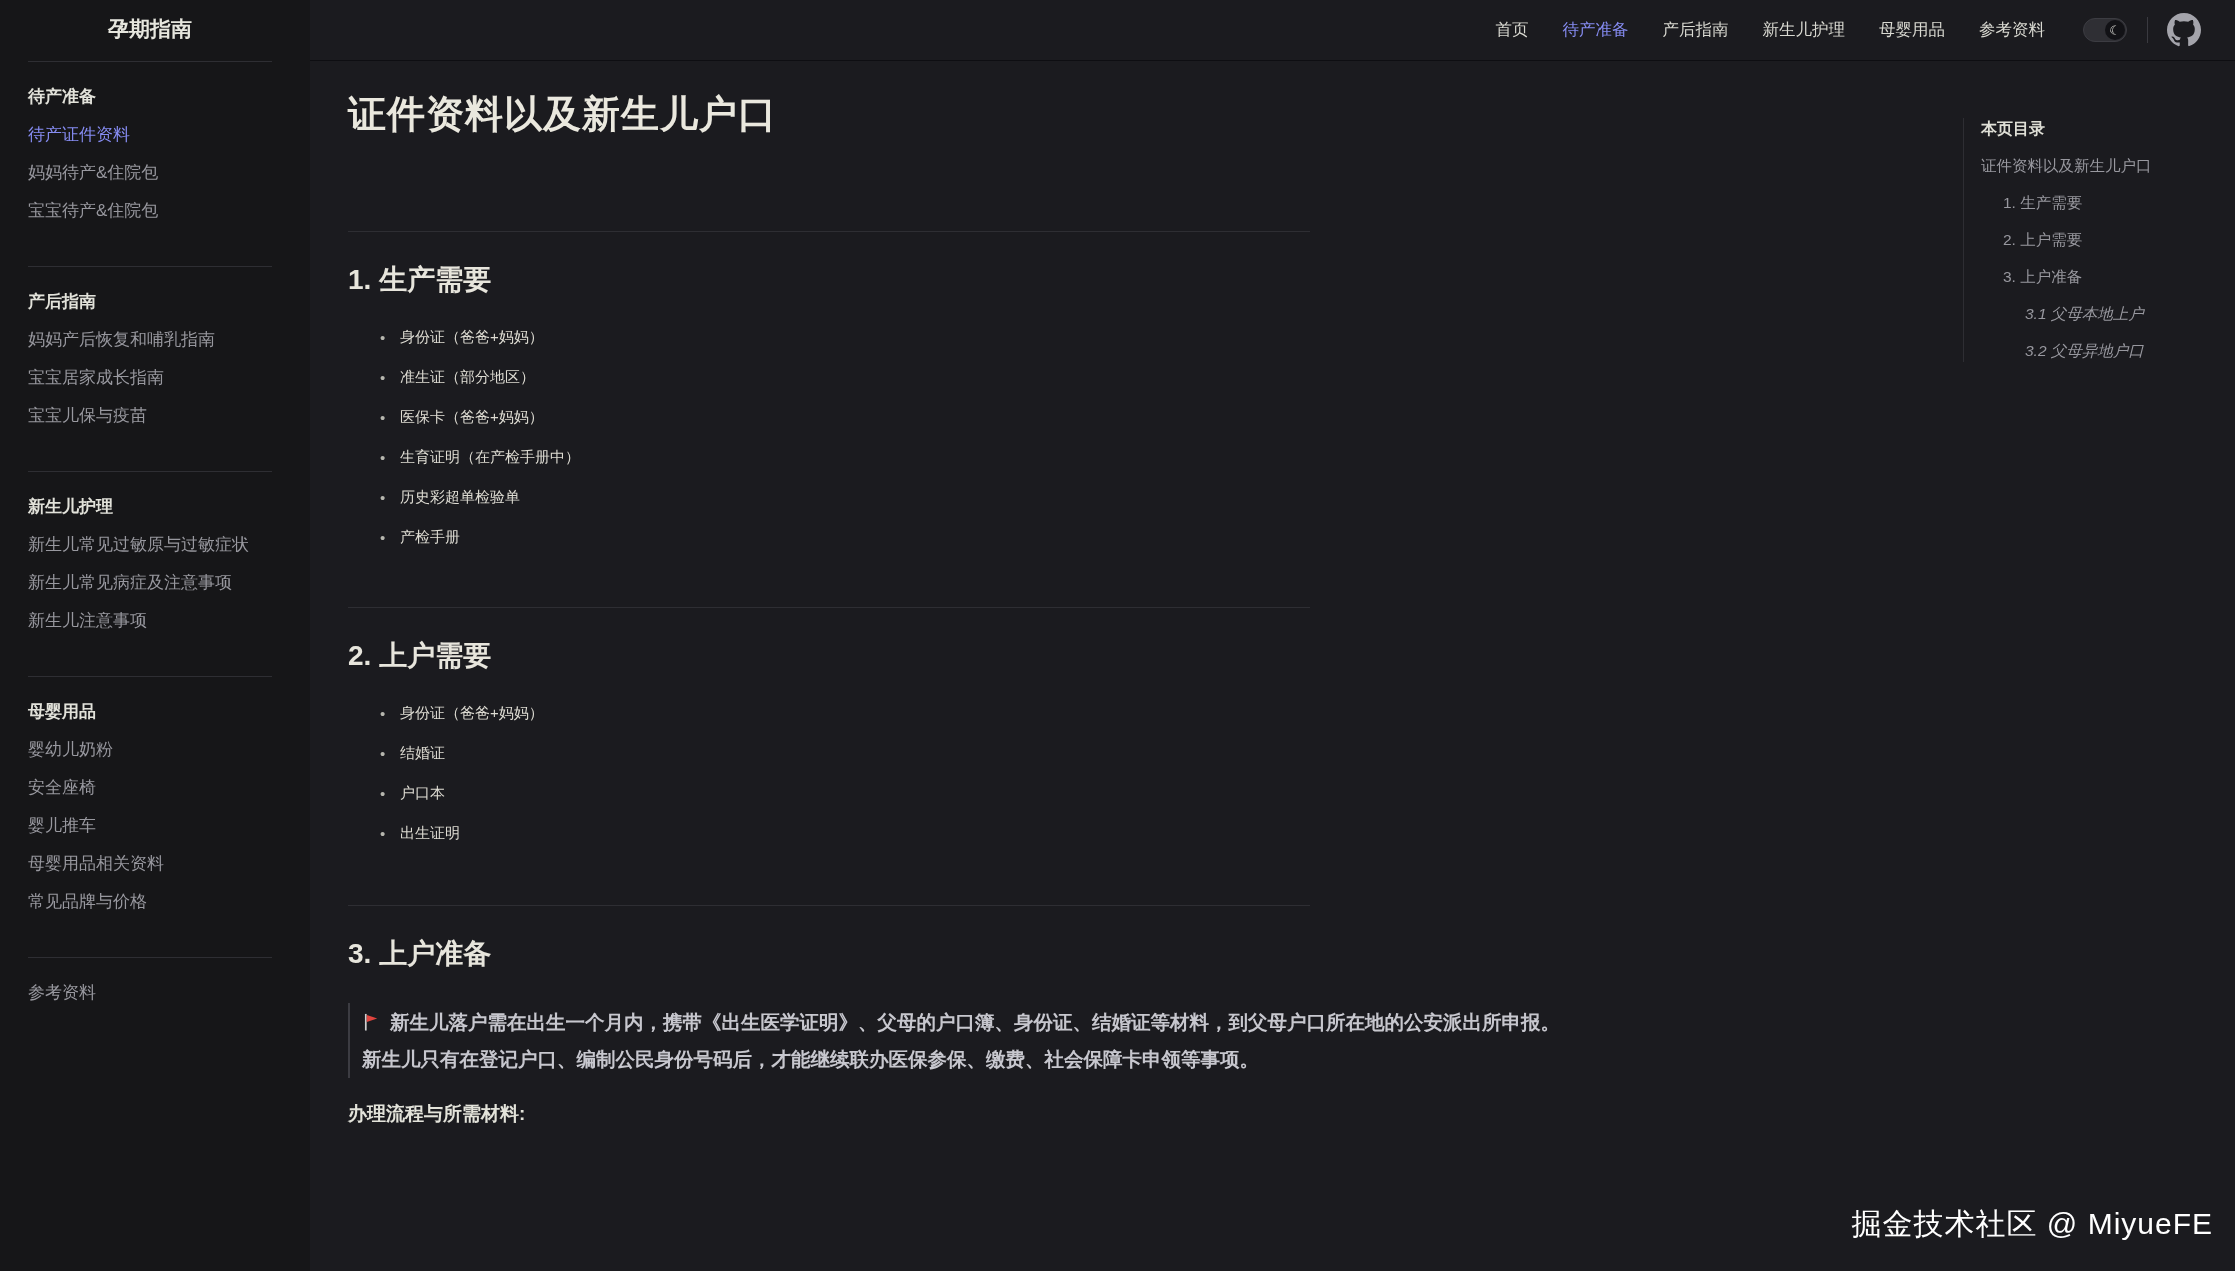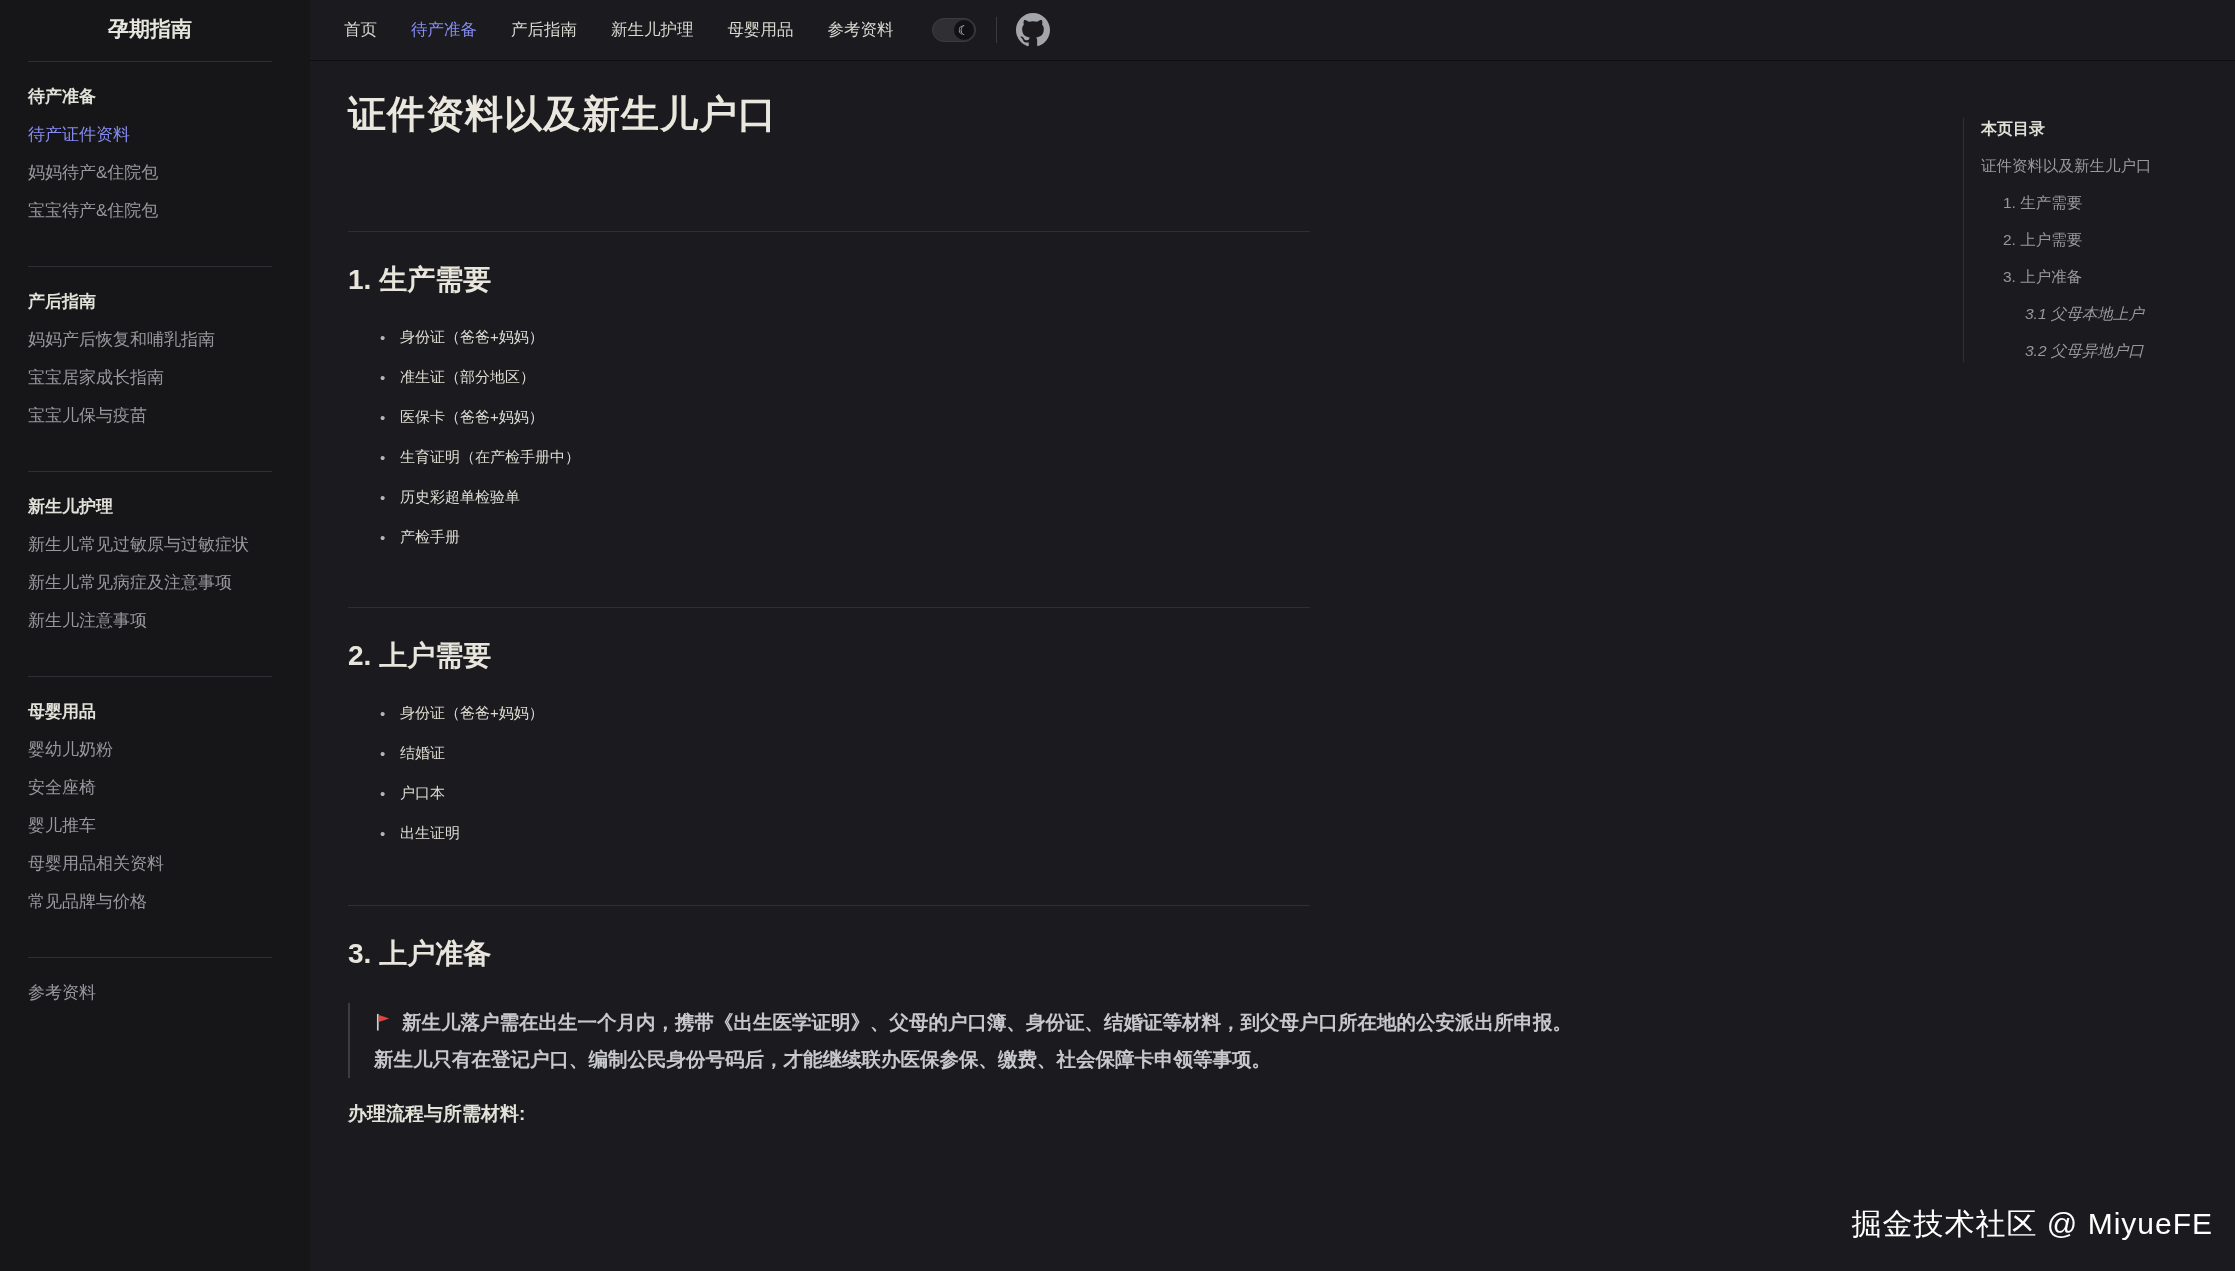--- a/index.html
+++ b/index.html
@@ -20,21 +20,21 @@
   .sb-divider { height:1px; background:#2e2e33; margin-top:17px; }
   .sb-divider.mid { margin-top:44px; }
   .sb-group-title { margin-top:24px; font-size:17px; font-weight:700; color:#e2e2da; line-height:22px; }
   .sb-item { display:block; margin-top:16px; font-size:17px; color:#98989f; line-height:22px; cursor:pointer; }
   .sb-item.active { color:#868cf2; }
 
   
   .navbar {
     position:absolute; left:310px; right:0; top:0; height:61px;
     border-bottom:1px solid #0e0e12;
-    display:flex; align-items:center; padding-right:34px;
+    display:flex; align-items:center; justify-content:flex-end; padding-right:34px;
   }
   .nav-link { font-size:16.5px; font-weight:500; color:#d9d9d1; margin-left:34px; cursor:pointer; }
   .nav-link.active { color:#868cf2; }
   .switch {
     position:relative; margin-left:38px; width:44px; height:24px; border-radius:12px;
     background:#2f2f34; border:1px solid #3c3c42; cursor:pointer; flex:none;
   }
   .knob {
     position:absolute; top:1px; right:1px; width:20px; height:20px; border-radius:50%;
     background:#121216; display:flex; align-items:center; justify-content:center;
@@ -59,21 +59,21 @@
   ul.bullets li::before { content:"•"; position:absolute; left:-20px; top:1px; color:#b6b6ae; }
 
   blockquote.ps { margin:34px 0 0; border-left:2px solid #3c3c42; padding:2px 0 2px 24px; color:#a3a3ab; }
   .ps-label { font-size:18px; line-height:24px; }
   ol.ps-list { list-style:none; margin:26px 0 0; padding:0 0 0 4px; }
   ol.ps-list li { font-size:18px; line-height:24px; margin-top:16px; }
   ol.ps-list .no { margin-right:7px; }
   ol.ps-list strong { color:#d9d9d0; font-weight:700; }
 
   blockquote.flagq {
-    margin:30px 0 0; border-left:2px solid #3c3c42; padding:2px 0 2px 24px;
+    margin:30px 0 0; border-left:2px solid #3c3c42; padding:2px 0 2px 12px;
     font-size:19.5px; line-height:34px; font-weight:700; color:#c7c7ce;
   }
   .flag-icon { display:inline-block; margin-right:9px; vertical-align:-3px; }
 
   .follow-label { margin-top:24px; font-size:19px; line-height:24px; font-weight:700; color:#e3e3da; }
 
   
   .toc { position:absolute; left:1963px; top:118px; width:258px; border-left:1px solid #2e2e33; padding-left:17px; }
   .toc-title { font-size:16px; font-weight:700; color:#dfdfd6; line-height:22px; }
   .toc-item { display:block; margin-top:15px; font-size:15.5px; line-height:22px; color:#98989f; cursor:pointer; }

